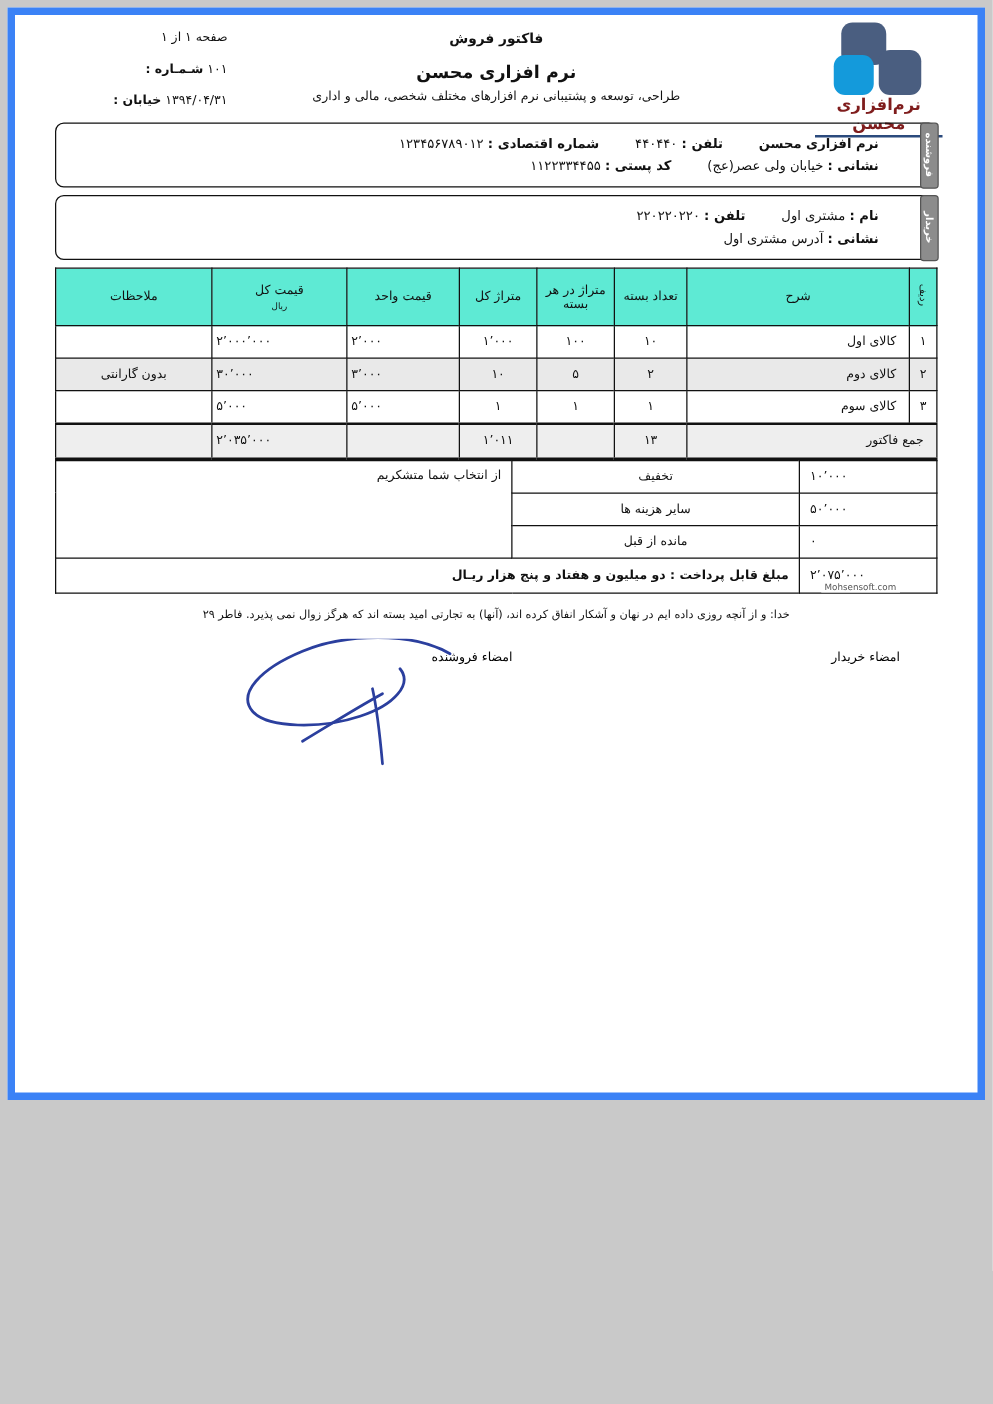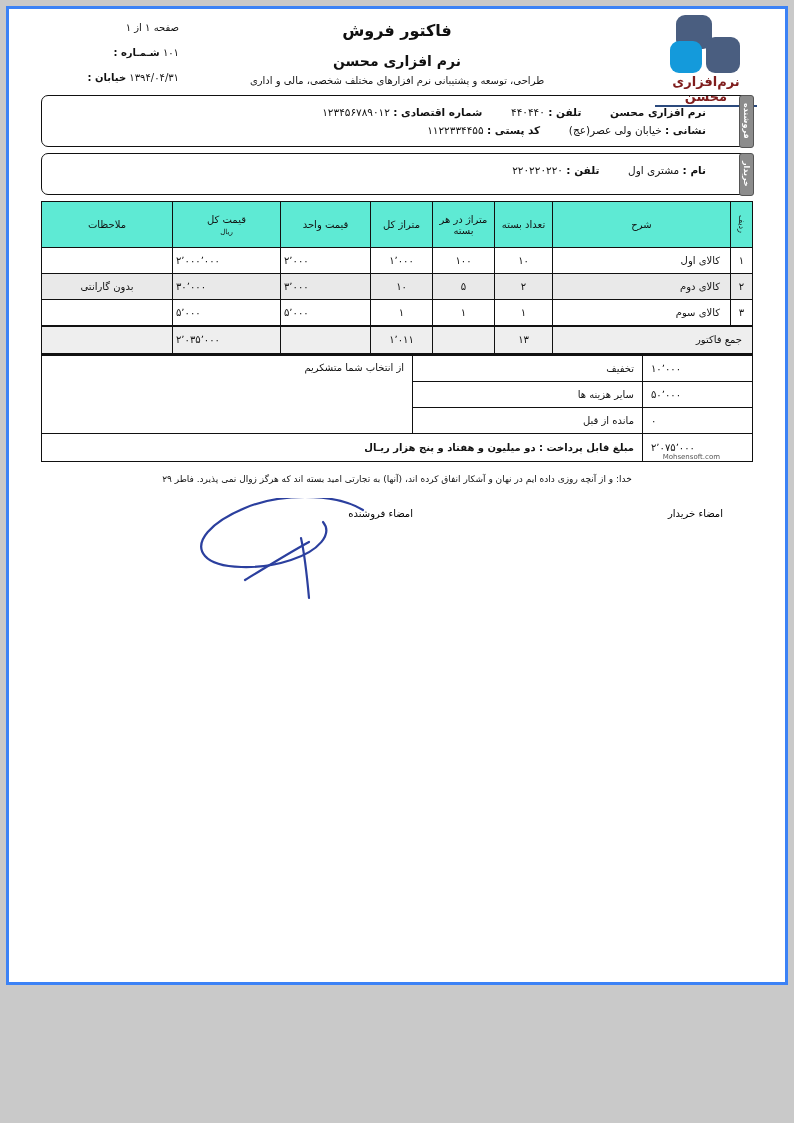--- a/index.html
+++ b/index.html
@@ -4,23 +4,23 @@
 <style>
   * { box-sizing: border-box; margin: 0; padding: 0; }
   html, body {
     width: 794px; height: 1123px;
     background: #c9c9c9;
     font-family: "DejaVu Sans", "Liberation Sans", sans-serif;
   }
   .page {
     position: absolute;
     left: 6px; top: 6px;
-    width: 782px; height: 979px;
+    width: 782px; height: 874px;
     background: #ffffff;
-    border: 3px solid #3b82f6;
+    border: 6px solid #3b82f6;
     overflow: hidden;
   }
 
   
   .header { position: relative; height: 86px; }
 
   .meta {
     position: absolute; left: 30px; top: 14px;
     width: 140px; text-align: left;
     direction: rtl;
@@ -30,21 +30,21 @@
     margin-bottom: 15px; white-space: nowrap;
     text-align: right;
   }
   .meta-label { font-weight: bold; letter-spacing: 1px; }
 
   .titles {
     position: absolute; left: 0; right: 0; top: 12px;
     text-align: center;
   }
   .title-main {
-    font-size: 16px; font-weight: bold; color: #111;
+    font-size: 11px; font-weight: bold; color: #111;
     letter-spacing: .5px; margin-bottom: 13px;
   }
   .title-company {
     font-size: 14px; font-weight: bold; color: #111;
     letter-spacing: .5px; margin-bottom: 6px;
   }
   .title-sub { font-size: 10px; color: #111; }
 
   .logo {
     position: absolute; right: 24px; top: 6px;
@@ -120,21 +120,21 @@
   }
 
   
   .ftbl { margin: 0 32px; }
   .ftbl table { border-collapse: collapse; width: 100%; table-layout: fixed; }
   .ftbl td {
     border: 1px solid #111; font-size: 10px;
     padding: 6px 8px; height: 26px;
   }
   .f-amt   { text-align: left; width: 110px; }
-  .f-lbl   { text-align: right; width: 230px; }
+  .f-lbl   { text-align: center; width: 230px; }
   .f-thanks{ text-align: right; vertical-align: top; padding-top: 7px; }
   .f-payrow td { height: 28px; }
   .f-pay   { text-align: right; font-weight: bold; }
 
   .round-bl { border-bottom-right-radius: 8px; }
 
   
   .wm {
     position: relative; height: 0;
   }
@@ -215,20 +215,24 @@
     </div>
 
     <div class="party">
       <div class="party-tab">خریدار</div>
       <div class="party-row">
         <b>نام :</b>
         <span>مشتری اول</span>
         <span class="gap-sm"></span>
         <b>تلفن :</b>
         <span>۲۲۰۲۲۰۲۲۰</span>
+      </div>
+      <div class="party-row">
+        <b>نشانی :</b>
+        <span>آدرس مشتری اول</span>
       </div>
     </div>
   </div>
 
   <div class="tbl-wrap">
     <table>
       <colgroup>
         <col style="width:22px">
         <col style="width:178px">
         <col style="width:58px">

